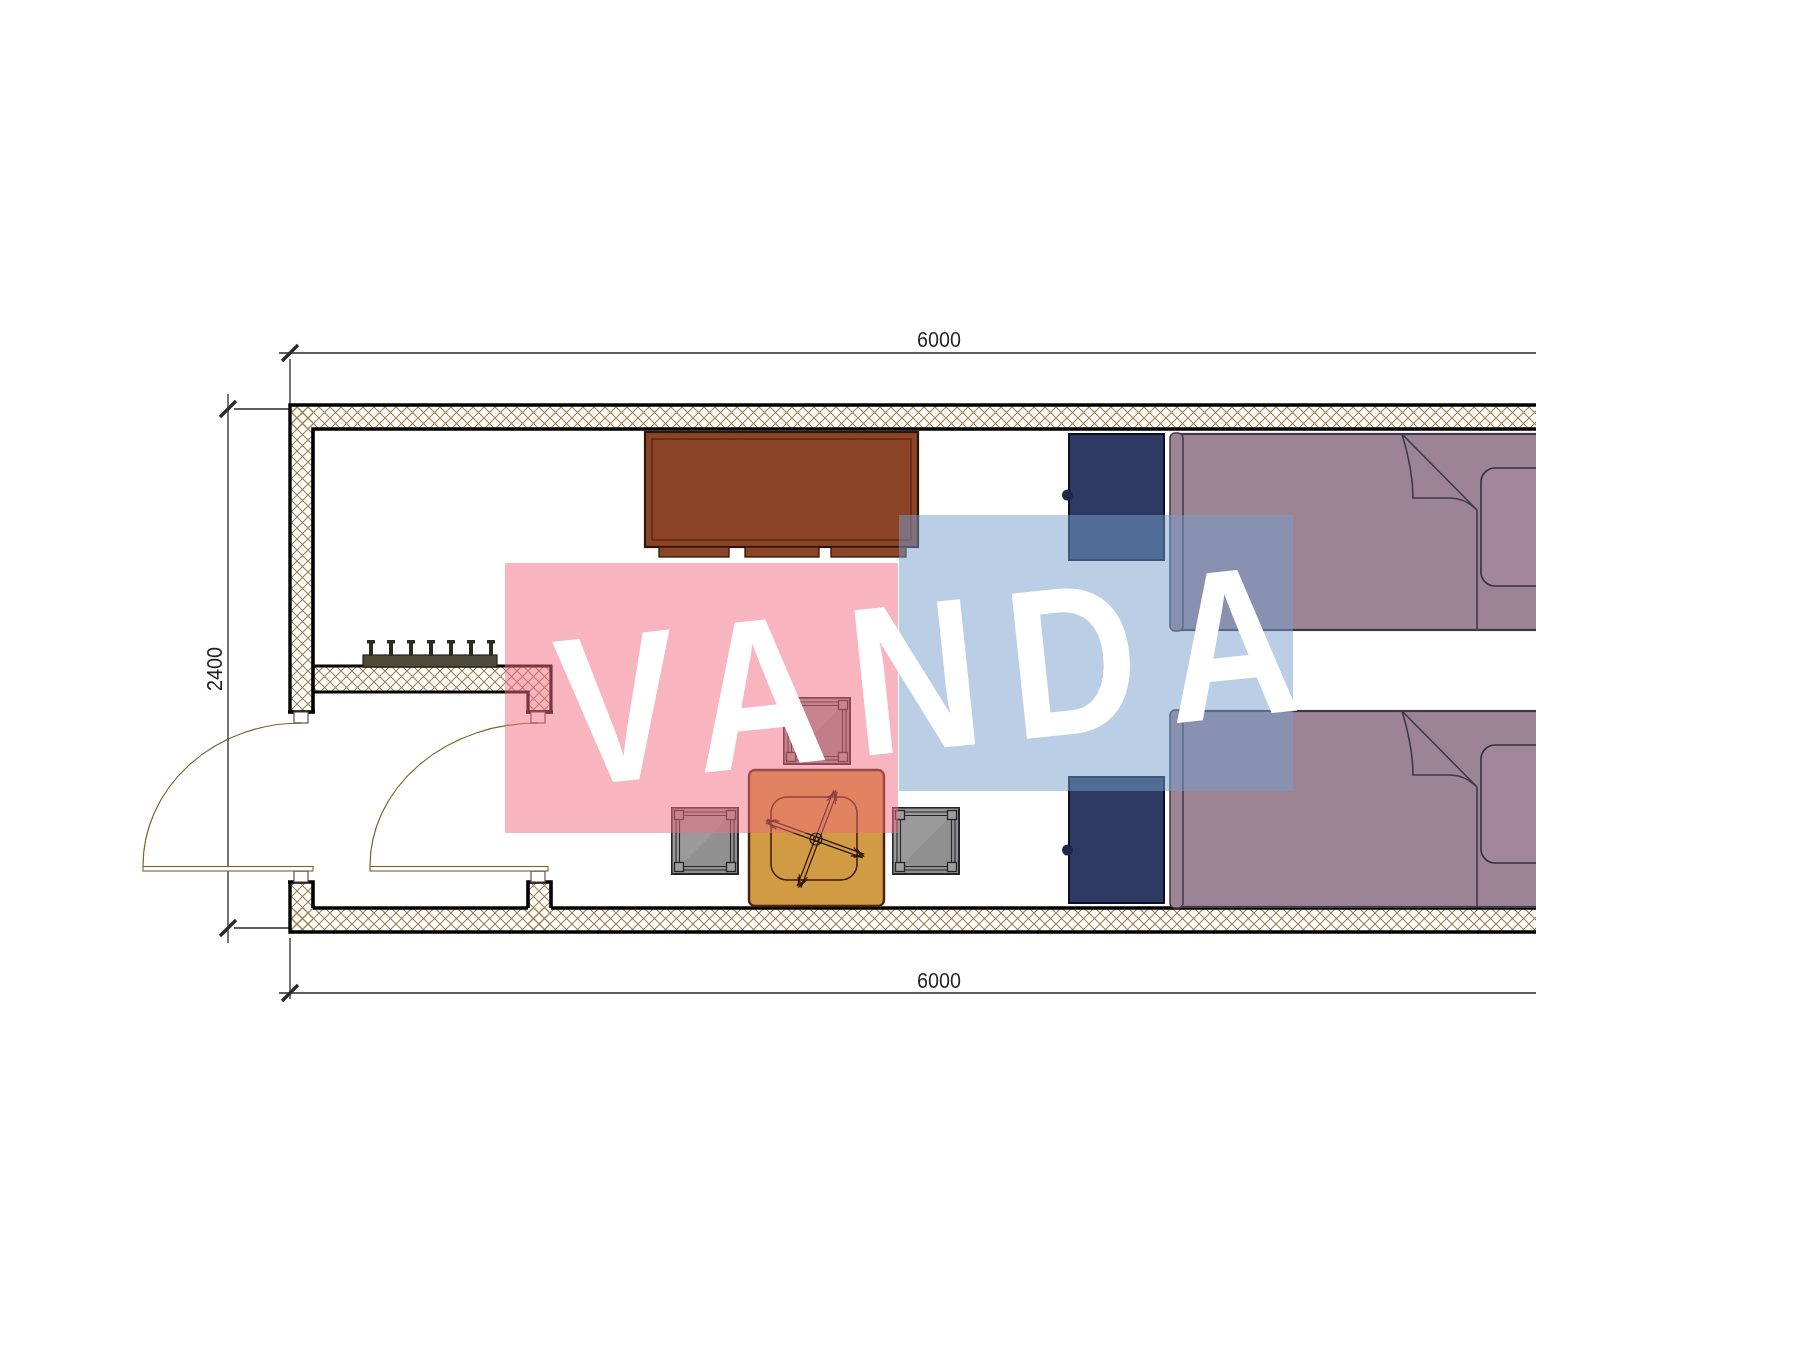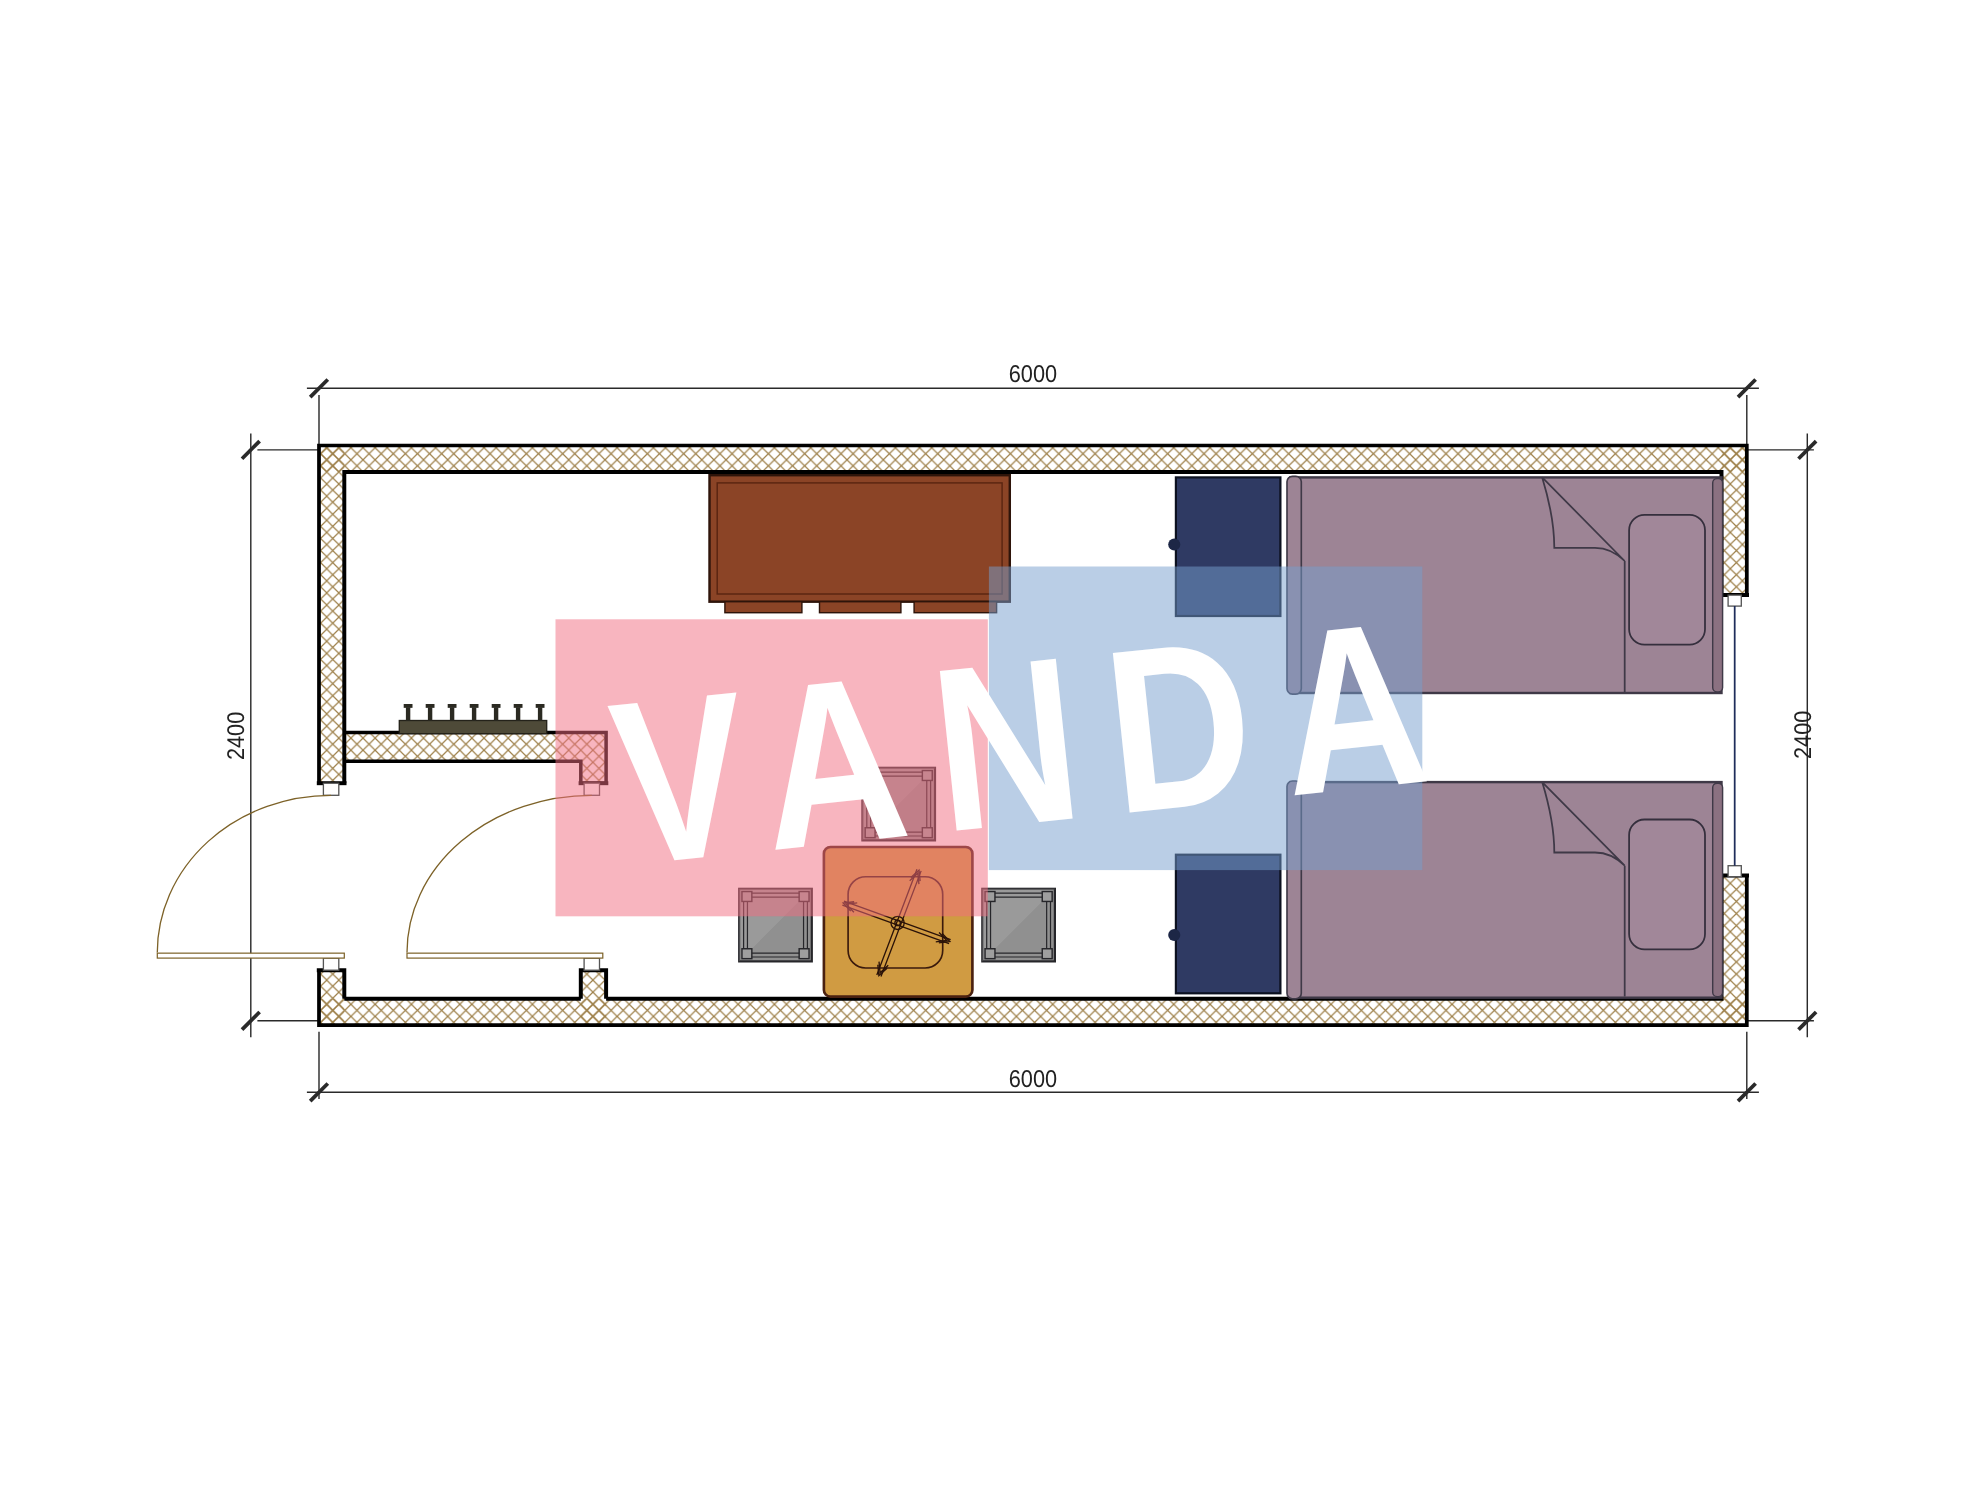--- a/index.html
+++ b/index.html
@@ -1,16 +1,16 @@
 <!DOCTYPE html>
 <html><head>
 <meta charset="utf-8">
 <style>
 html,body{margin:0;padding:0;background:#ffffff;}
-#page{position:relative;width:1800px;height:1350px;background:#5eead4;overflow:hidden;
+#page{position:relative;width:1536px;height:1350px;background:#5eead4;overflow:hidden;
 font-family:"Liberation Sans", sans-serif;}
 svg{position:absolute;left:0;top:0;}
 </style>
 </head>
 <body>
 <div id="page">
 <svg width="1800" height="1350" viewBox="0 0 1800 1350">
 <defs>
 <pattern id="hatch" width="11" height="11" patternUnits="userSpaceOnUse">
 <path d="M0,0 L11,11 M11,0 L0,11" stroke="#9d8049" stroke-width="1.1" fill="none"></path>

